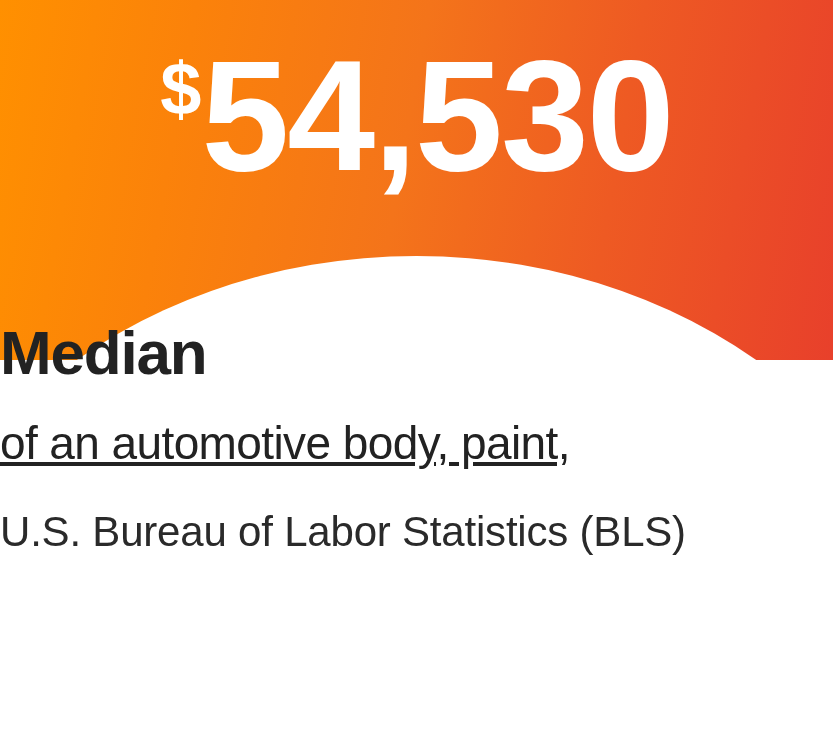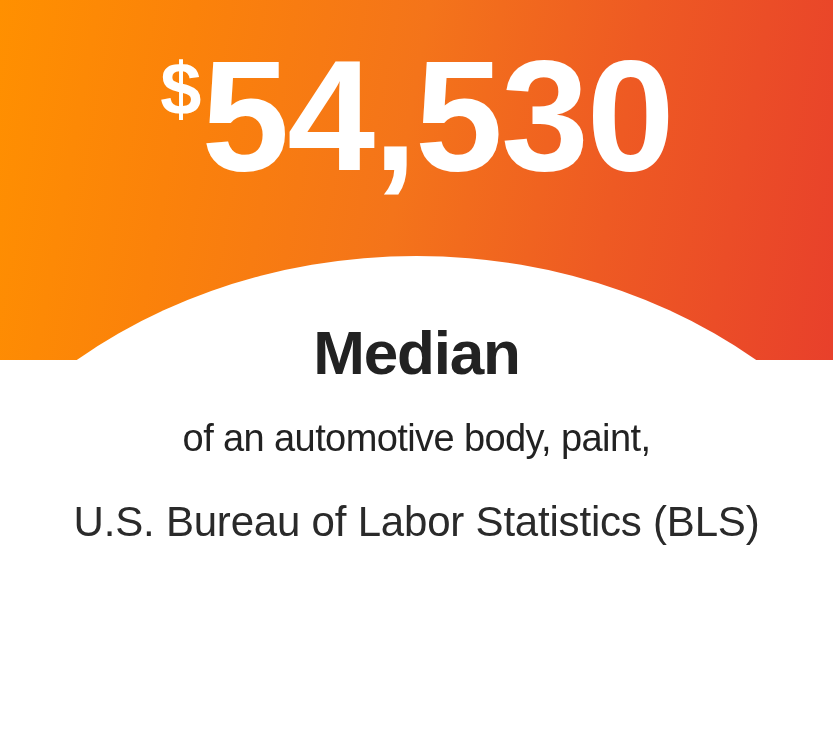--- a/index.html
+++ b/index.html
@@ -67,43 +67,43 @@
     font-weight: 700;
     letter-spacing: -2px;
   }
 
   
   .content {
     position: absolute;
     left: 0;
     top: 318px;
     width: 833px;
-    text-align: center;
     color: #222222;
   }
 
   .headline {
     margin: 0;
     font-size: 62px;
     font-weight: 700;
     line-height: 1.12;
     letter-spacing: -1.2px;
     color: #222222;
   }
   .headline-line {
     display: block;
   }
 
   .subhead {
     margin: 26px 0 0 0;
-    font-size: 38px;
+    font-size: 46px;
     font-weight: 300;
     line-height: 1.32;
     letter-spacing: -0.6px;
     color: #222222;
+    text-decoration: underline;
   }
   .subhead-line {
     display: block;
   }
 
   .source {
     margin: 34px 0 0 0;
     font-size: 42px;
     font-weight: 300;
     letter-spacing: -0.2px;

